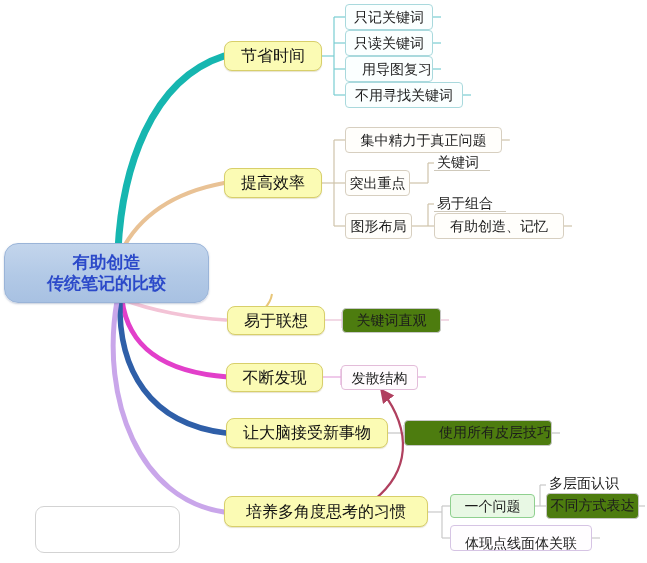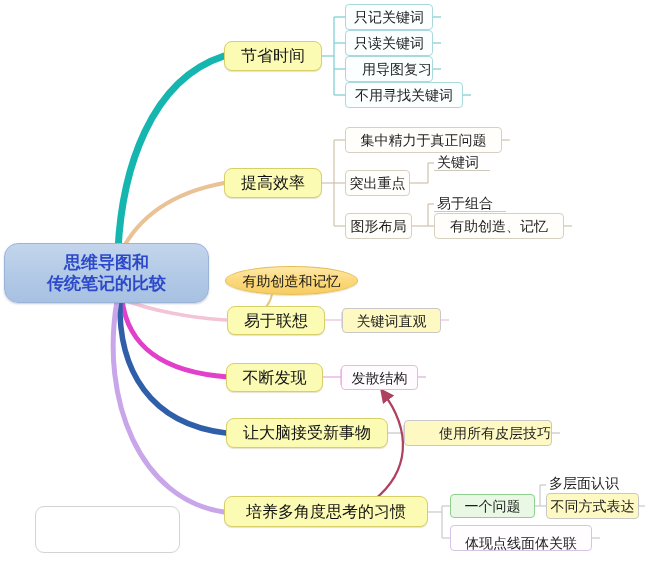--- a/index.html
+++ b/index.html
@@ -59,21 +59,21 @@
     font-size:14px;
     display:flex;align-items:center;justify-content:center;
     padding:0 5px;
     color:#1c1c1c;
   }
   .box.cyan{border-color:#a9d9dd;background:#fbffff;}
   .box.tan{border-color:#d7cfc0;background:#fffefb;}
   .box.pink{border-color:#e3bcd9;background:#fffbfe;}
   .box.lilac{border-color:#d6c4e4;background:#fffdff;}
   .box.green{border-color:#8fd08f;background:#e8f8e4;}
-  .box.grey{border-color:#c8c8c8;background:#fef9c3;}
+  .box.grey{border-color:#c8c8c8;background:#4d7c0f;font-family:Liberation Mono, monospace;}
 
   
   .leaf{
     font-size:14px;
     display:flex;align-items:flex-end;justify-content:flex-start;
     color:#1c1c1c;
     border-bottom:1px solid #cfc9bb;
     padding:0 3px 1px 3px;
   }
 
@@ -183,21 +183,21 @@
 
     <defs>
       <marker id="arrowhead" markerWidth="7" markerHeight="7" refX="5" refY="3.2" orient="auto" markerUnits="strokeWidth">
         <path d="M0,0 L6.5,3.2 L0,6.4 z" fill="#b0405f"></path>
       </marker>
     </defs>
     <path d="M374,500 C409,472 413,432 382,391" fill="none" stroke="#b0405f" stroke-width="2.2" marker-end="url(#arrowhead)"></path>
   </svg>
 
   <div class="node central">
-    <span>思维导图和</span>
+    <span>有助创造</span>
     <span>传统笔记的比较</span>
   </div>
 
   <div class="node box cyan" style="left:345px;top:4px;width:88px;height:26px;">
     <span>只记关键词</span>
   </div>
   <div class="node main" style="left:224px;top:41px;width:98px;height:30px;">
     <span>节省时间</span>
   </div>
   <div class="node box cyan" style="left:345px;top:30px;width:88px;height:26px;">
@@ -225,23 +225,20 @@
   <div class="node box tan" style="left:345px;top:213px;width:67px;height:26px;">
     <span>图形布局</span>
   </div>
   <div class="node leaf" style="left:434px;top:189px;width:72px;height:23px;">
     <span>易于组合</span>
   </div>
   <div class="node box tan" style="left:434px;top:213px;width:130px;height:26px;">
     <span>有助创造、记忆</span>
   </div>
 
-  <div class="node callout">
-    <span>有助创造和记忆</span>
-  </div>
 
   <div class="node main" style="left:227px;top:306px;width:98px;height:29px;">
     <span>易于联想</span>
   </div>
   <div class="node box grey" style="left:342px;top:308px;width:99px;height:25px;">
     <span>关键词直观</span>
   </div>
 
   <div class="node main" style="left:226px;top:363px;width:97px;height:29px;">
     <span>不断发现</span>

